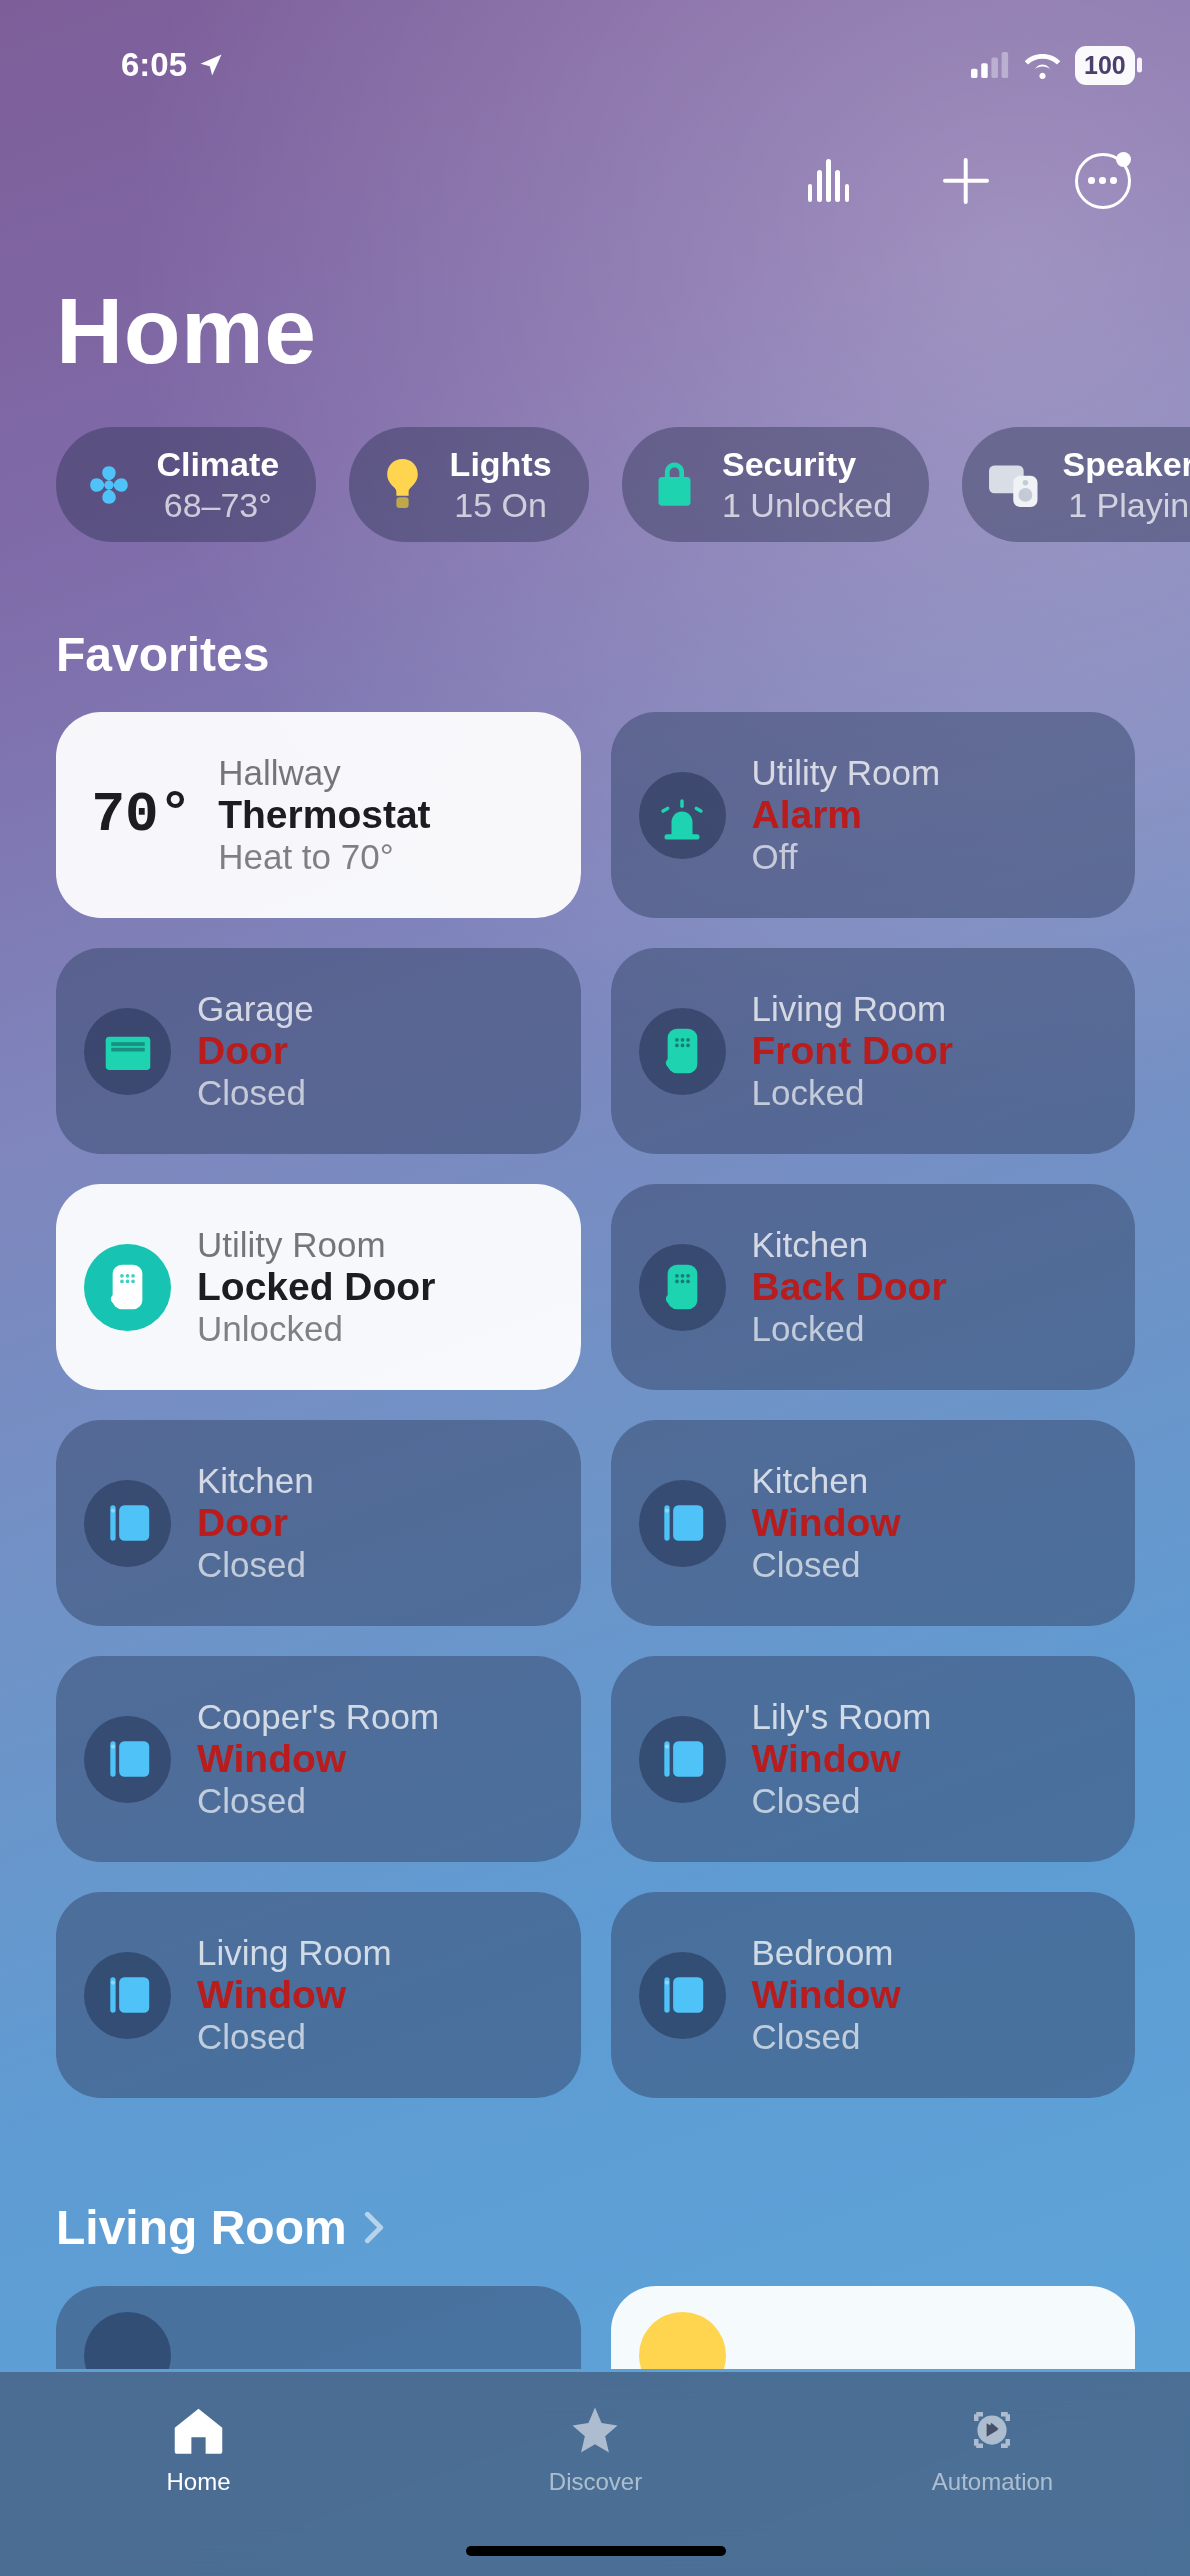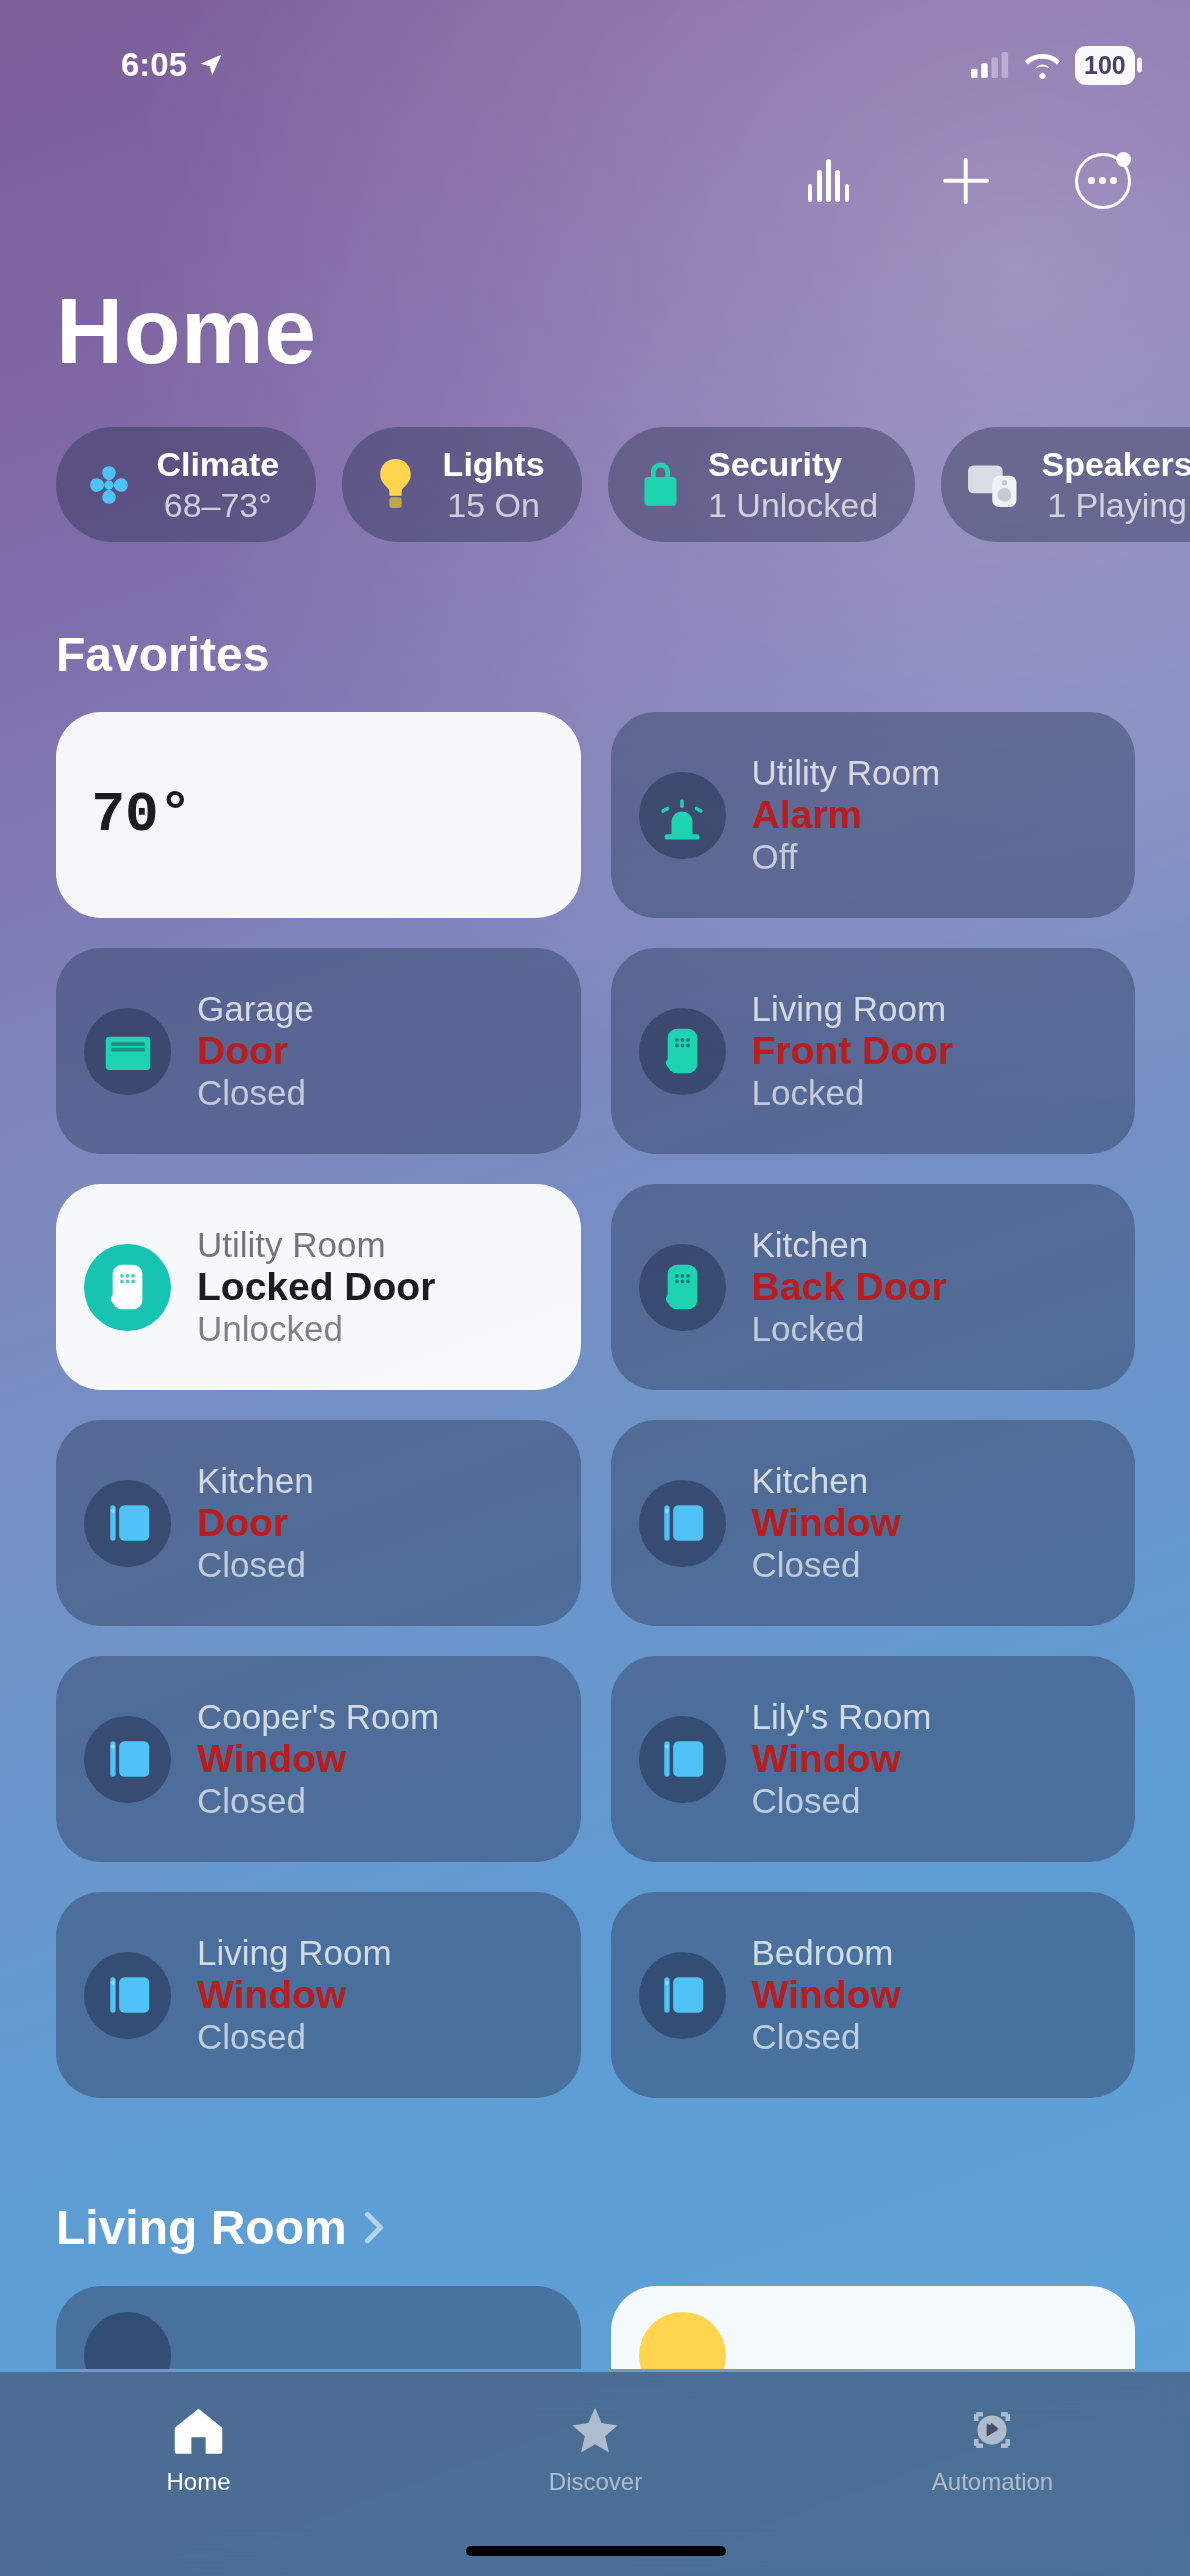--- a/index.html
+++ b/index.html
@@ -99,21 +99,21 @@
   
   .page-title{
     position:absolute; top:278px; left:56px;
     font-size:93px; font-weight:700; letter-spacing:0.5px;
   }
 
   
   .pills{
     position:absolute;
     top:427px; left:56px; right:0;
-    display:flex; gap:26px;
+    display:flex; gap:33px;
     overflow:hidden;
     padding-right:0;
     white-space:nowrap;
   }
   .pill{
     display:inline-flex; align-items:center; gap:20.4px;
     background:rgba(40,48,78,0.42);
     border-radius:57px;
     padding:18.5px 37px 18.5px 26px;
     height:115px;
@@ -315,20 +315,25 @@
 
 <div class="section-header" style="top:627px;">
   <span>Favorites</span>
 </div>
 
 <div class="grid" style="top:712px;">
 
   <div class="tile active thermo">
     <div class="ticon">
       <span class="temp">70°</span>
+    </div>
+    <div class="ttext">
+      <span class="room">Hallway</span>
+      <span class="name">Thermostat</span>
+      <span class="state">Heat to 70°</span>
     </div>
   </div>
 
   <div class="tile">
     <div class="ticon">
       <svg width="56" height="50" viewBox="0 0 32 28">
         <path fill="#1dd3b0" d="M10 26h12v-8c0-3.3-2.7-6-6-6s-6 2.7-6 6v8z"></path>
         <rect fill="#1dd3b0" x="6" y="25" width="20" height="3" rx="1.5"></rect>
         <rect fill="#1dd3b0" x="15" y="5" width="2" height="5" rx="1"></rect>
         <rect fill="#1dd3b0" x="4" y="10" width="5" height="2" rx="1" transform="rotate(-30 6.5 11)"></rect>

